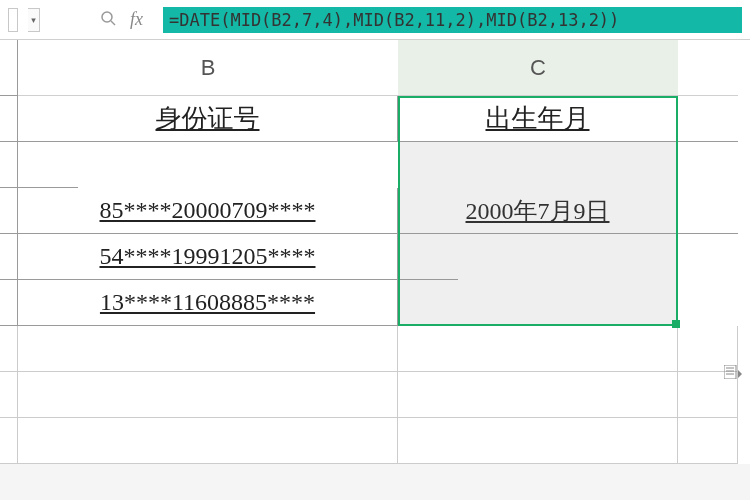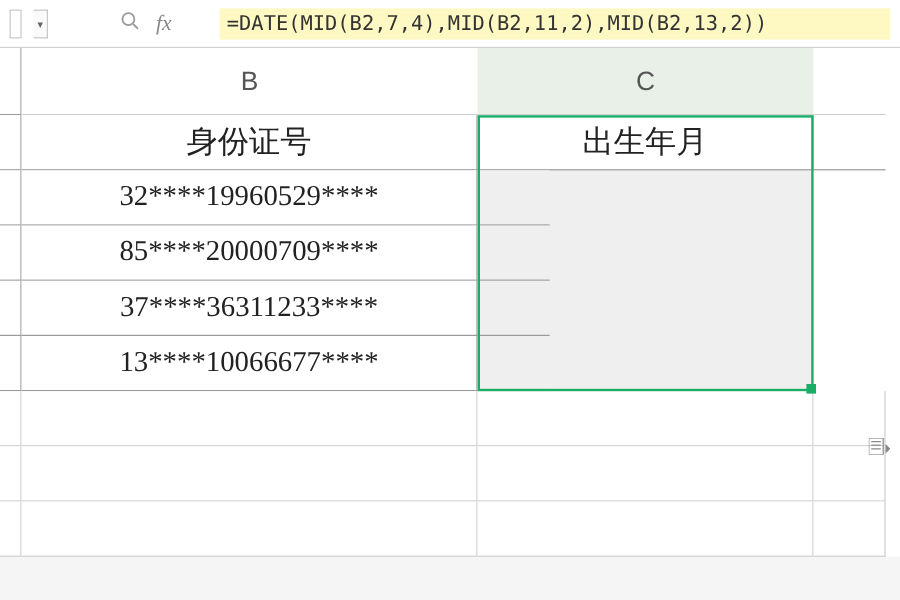--- a/index.html
+++ b/index.html
@@ -46,27 +46,27 @@
     color: #999;
     font-size: 16px;
     margin-left: 50px;
     margin-right: 4px;
   }
   .fx-label {
     font-style: italic;
     font-family: "Times New Roman", serif;
     color: #888;
     font-size: 18px;
-    margin-right: 30px;
+    margin-right: 10px;
   }
   .formula-input {
     flex: 1;
     height: 26px;
     border: none;
-    background: #fef9c3;
+    background: #14b8a6;
     font-family: "Consolas", monospace;
     font-size: 17px;
     color: #333;
     padding: 0 6px;
     outline: none;
   }
   .grid {
     position: relative;
     background: #fff;
   }
@@ -110,20 +110,21 @@
     display: flex;
     align-items: center;
     justify-content: center;
     font-size: 24px;
     color: #222;
     background: #fff;
     padding: 0 4px;
     overflow: hidden;
     white-space: nowrap;
     font-family: "SimSun", "Microsoft YaHei", serif;
+    text-decoration: underline;
   }
   .cell.header-cell {
     font-size: 26px;
   }
   .col-b { width: 380px; }
   .col-c { width: 280px; }
   .col-d { width: 60px; border-right: none; }
   .row-stub { width: 18px; border-right: 1px solid #9a9a9a; border-bottom: 1px solid #9a9a9a; flex-shrink:0; }
   .empty-rows .cell, .empty-rows .row-header {
     border-right: 1px solid #cccccc;
@@ -191,36 +192,36 @@
 
   <div class="grid-row">
     <div class="row-header"></div>
     <div class="cell col-b header-cell">身份证号</div>
     <div class="cell col-c header-cell">出生年月</div>
     <div class="cell col-d"></div>
   </div>
 
   <div class="grid-row">
     <div class="row-header"></div>
-    <div class="cell col-b">32****19960529****</div>
     <div class="cell col-d"></div>
   </div>
   <div class="grid-row">
     <div class="row-header"></div>
     <div class="cell col-b">85****20000709****</div>
-    <div class="cell col-d"></div>
-  </div>
-  <div class="grid-row">
-    <div class="row-header"></div>
-    <div class="cell col-b">37****36311233****</div>
-    <div class="cell col-d"></div>
-  </div>
-  <div class="grid-row">
-    <div class="row-header"></div>
-    <div class="cell col-b">13****10066677****</div>
+    <div class="cell col-c">2000年7月9日</div>
+    <div class="cell col-d"></div>
+  </div>
+  <div class="grid-row">
+    <div class="row-header"></div>
+    <div class="cell col-b">54****19991205****</div>
+    <div class="cell col-d"></div>
+  </div>
+  <div class="grid-row">
+    <div class="row-header"></div>
+    <div class="cell col-b">13****11608885****</div>
     <div class="cell col-d"></div>
   </div>
 
   <div class="empty-rows">
     <div class="grid-row">
       <div class="row-header"></div>
       <div class="cell col-b"></div>
       <div class="cell col-c"></div>
       <div class="cell col-d"></div>
     </div>

